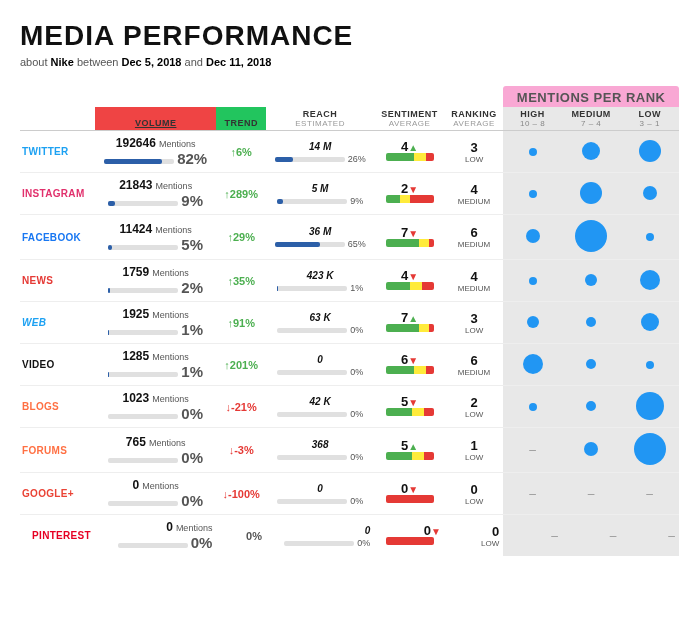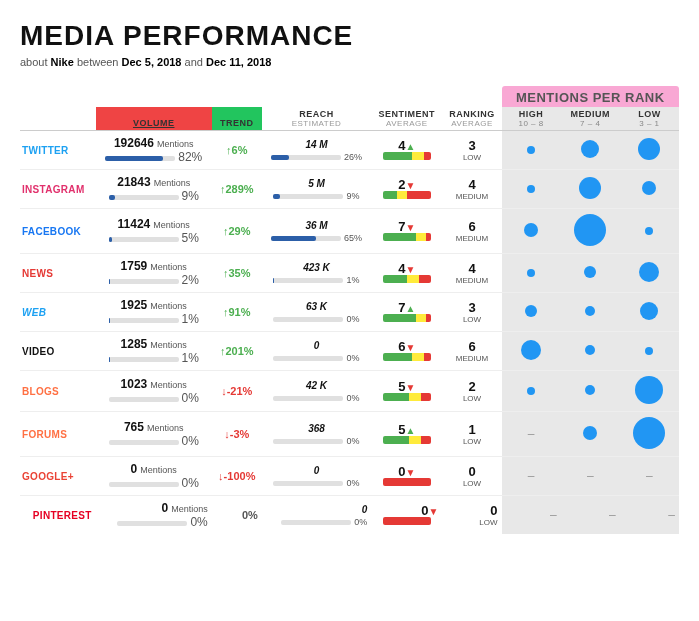--- a/index.html
+++ b/index.html
@@ -101,21 +101,21 @@
       background: #e0e0e0;
       border-radius: 2px;
       margin-top: 2px;
       display: inline-block;
     }
     .bar-fill {
       height: 100%;
       background: #2c5fa8;
       border-radius: 2px;
     }
-    .vol-pct { font-size: 12px; color: #555; }
+    .vol-pct { font-size: 15px; color: #555; font-weight: bold; }
 
     
     .trend-up { color: #4caf50; font-weight: 700; }
     .trend-down { color: #e53935; font-weight: 700; }
     .trend-neutral { color: #555; font-weight: 700; }
 
     
     .reach-val { font-size: 10px; font-weight: 700; color: #111; font-style: italic; }
     .reach-pct { font-size: 9px; color: #555; }
 

